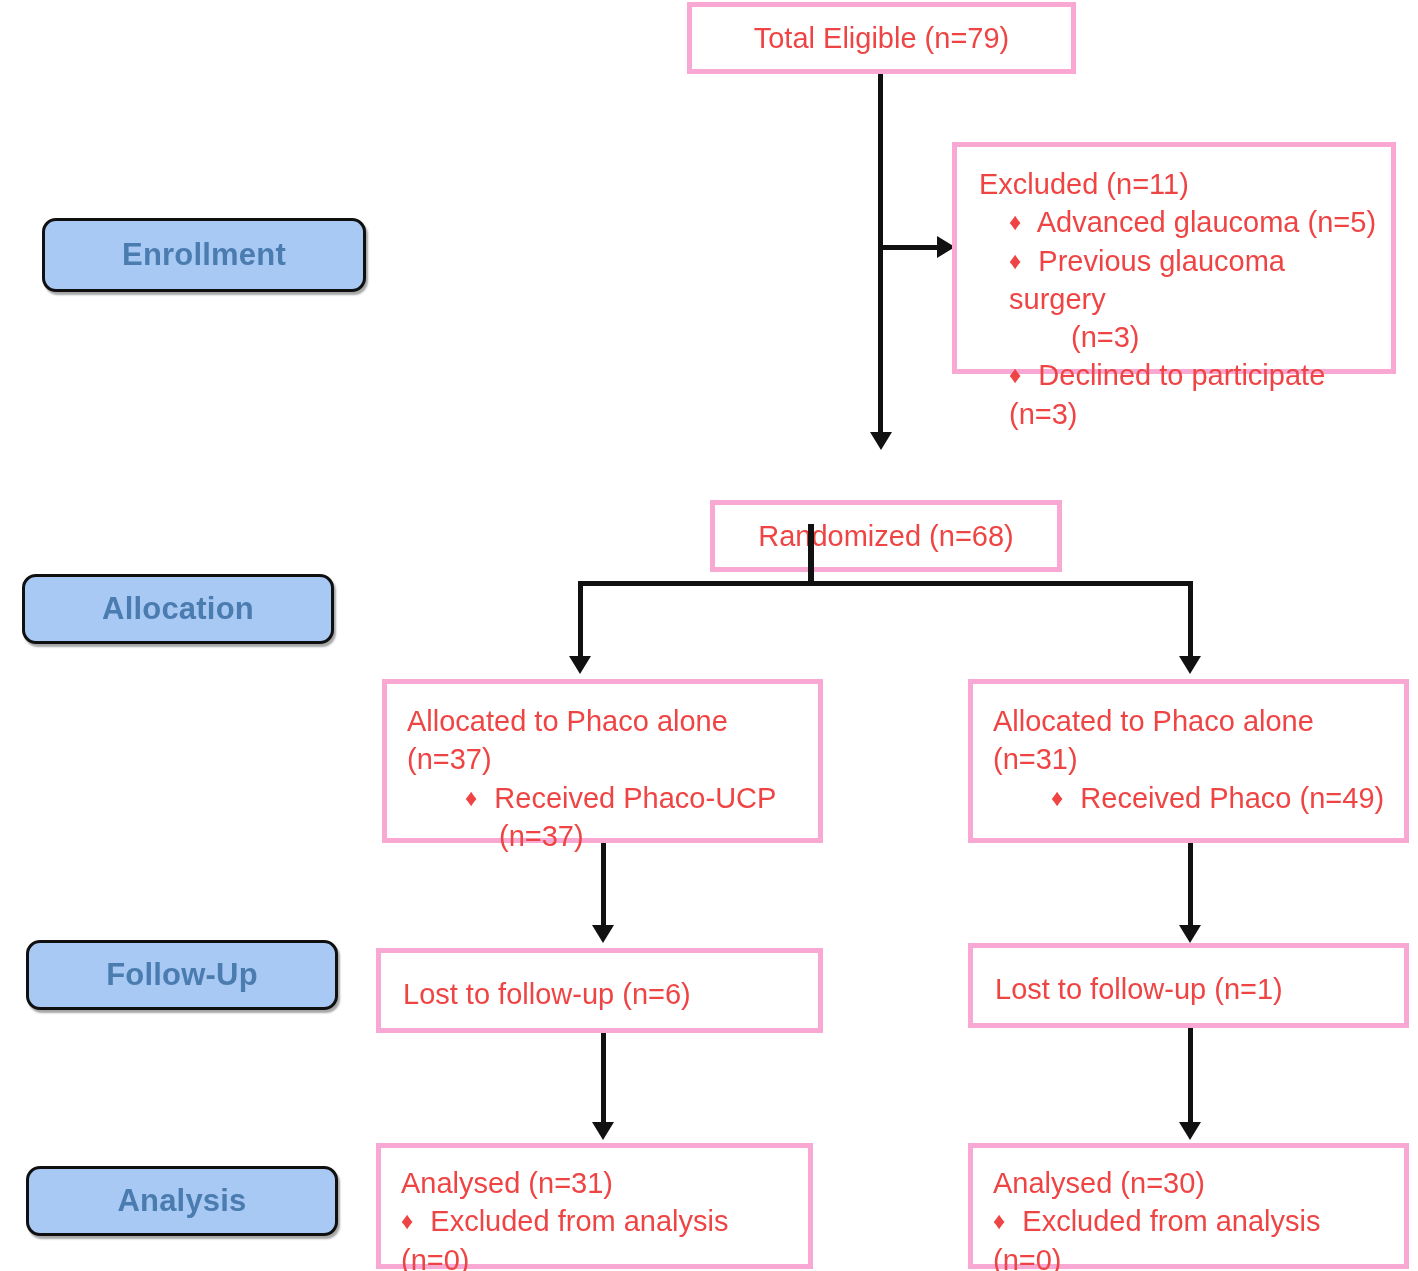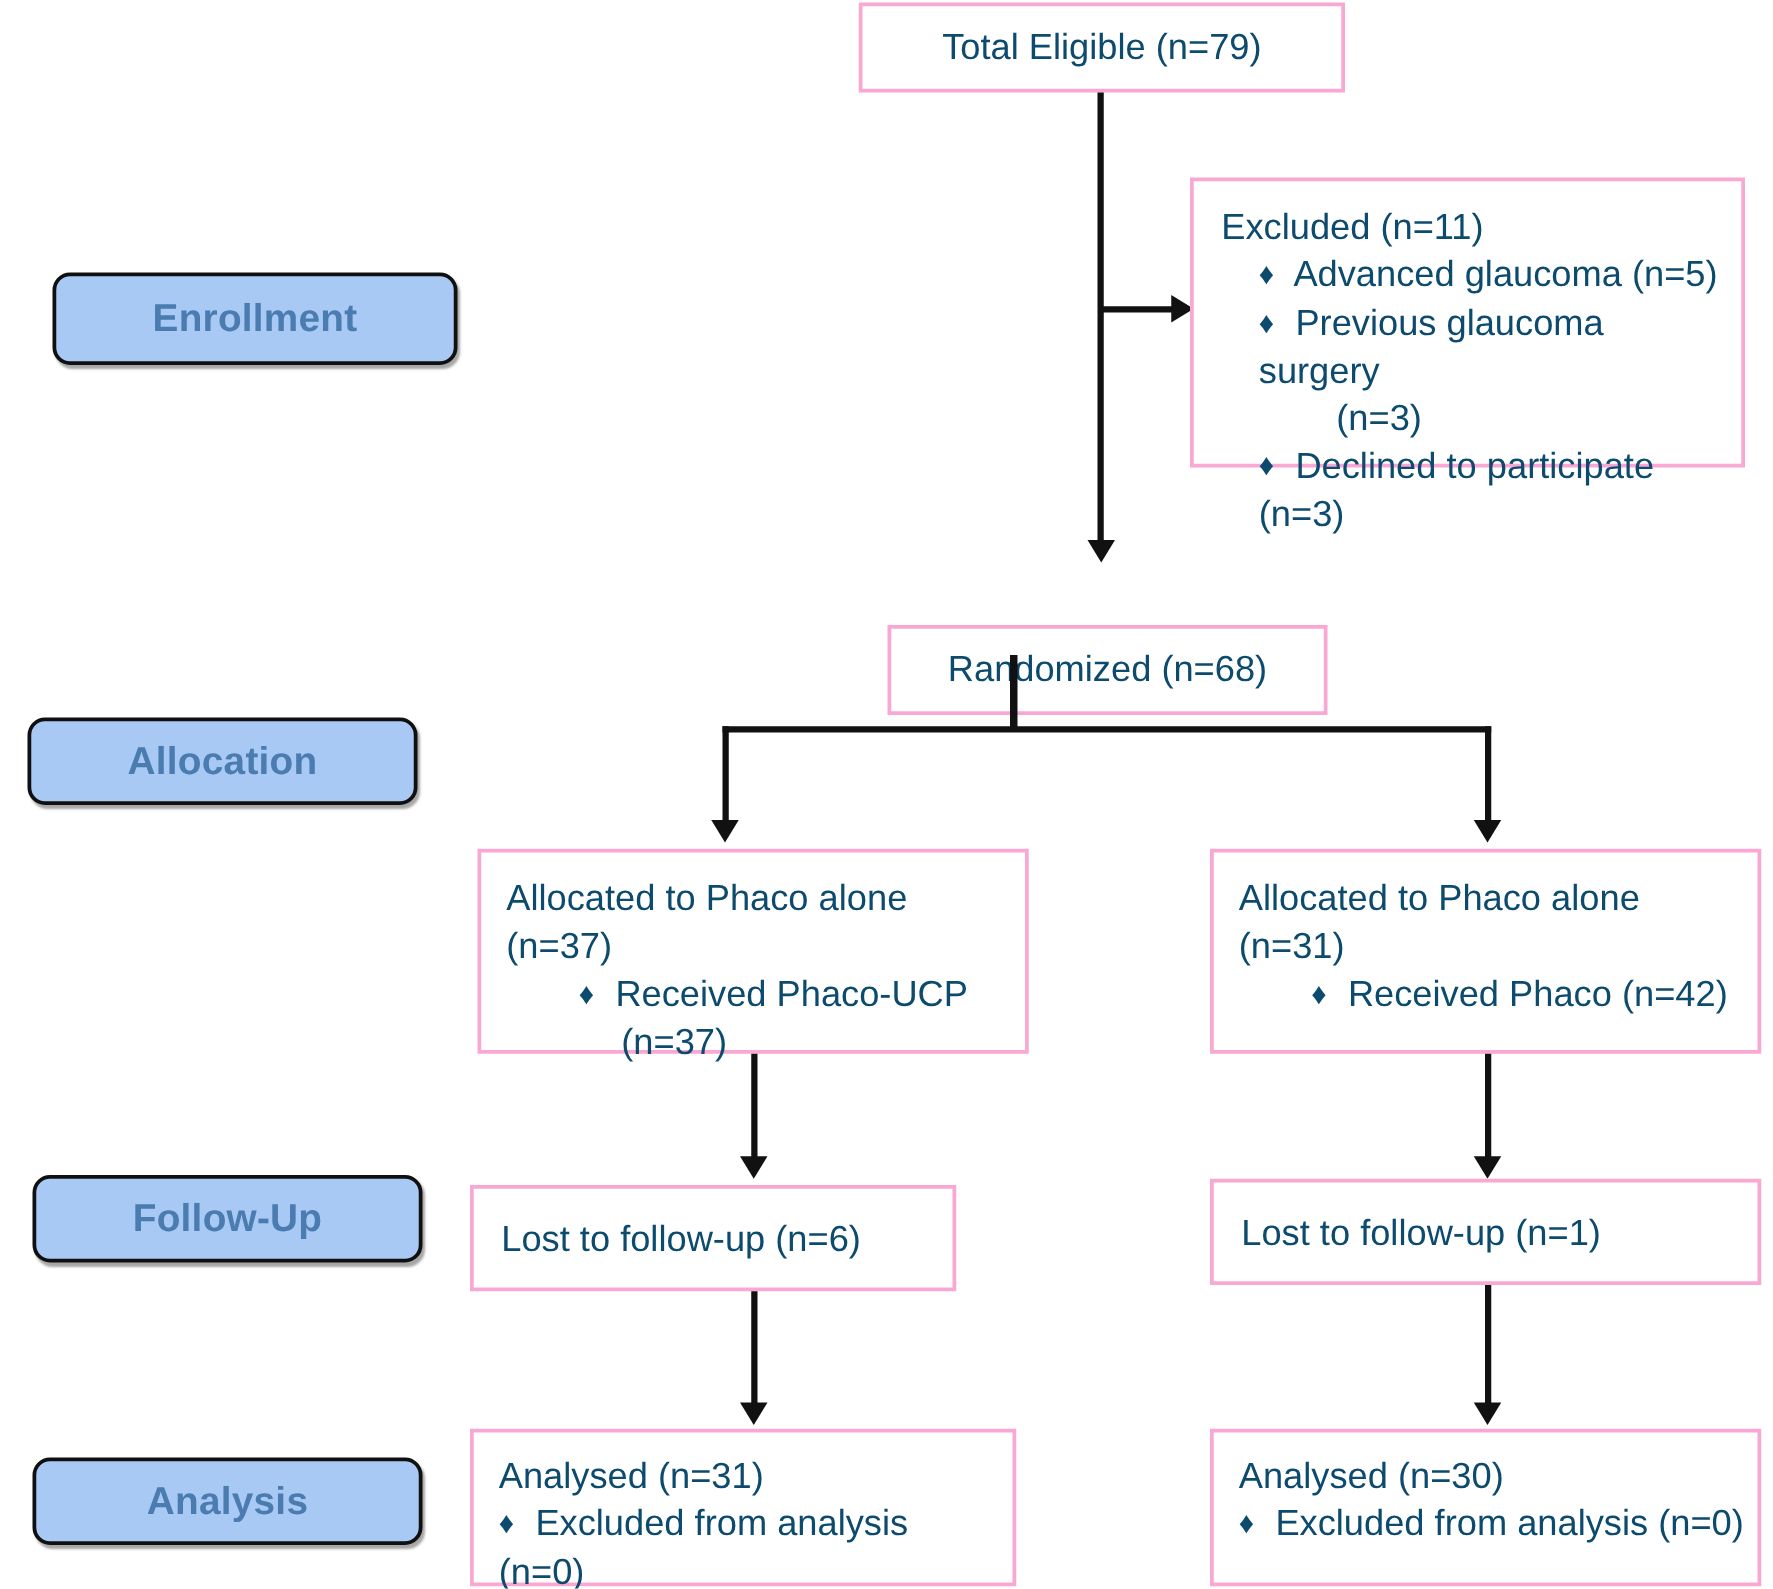--- a/index.html
+++ b/index.html
@@ -31,23 +31,23 @@
     justify-content: center;
     letter-spacing: 0.2px;
     box-shadow: 2px 3px 2px rgba(0,0,0,0.35);
   }
 
   
   .node {
     position: absolute;
     box-sizing: border-box;
     background: #ffffff;
-    border: 3px solid #f9a8d4;
+    border: 5px solid #f9a8d4;
     font-size: 29px;
-    color: #0c4a6e;
+    color: #ef4444;
     line-height: 1.32;
   }
   .node .pad {
     padding: 10px 14px;
   }
   .node.center {
     display: flex;
     align-items: center;
     justify-content: center;
     text-align: center;
@@ -172,33 +172,33 @@
       </ul>
     </div>
   </div>
 
   <div class="node" style="left:968px; top:679px; width:441px; height:164px;">
     <div class="pad" style="padding:18px 10px 0 20px;">
       <ul class="lines">
         <li>Allocated to Phaco alone (n=31)</li>
         <li class="bullet-row indent-2">
           <span class="dia">♦</span>
-          <span>Received Phaco (n=42)</span>
+          <span>Received Phaco (n=49)</span>
         </li>
       </ul>
     </div>
   </div>
 
   <div class="vline" style="left:601px; top:843px; width:5px; height:88px;"></div>
   <div class="arrow-down" style="left:592px; top:925px;"></div>
 
   <div class="vline" style="left:1188px; top:843px; width:5px; height:88px;"></div>
   <div class="arrow-down" style="left:1179px; top:925px;"></div>
 
-  <div class="node" style="left:376px; top:948px; width:389px; height:85px;">
+  <div class="node" style="left:376px; top:948px; width:447px; height:85px;">
     <div class="pad" style="padding:22px 10px 0 22px;">
       <span>Lost to follow-up (n=6)</span>
     </div>
   </div>
 
   <div class="node" style="left:968px; top:943px; width:441px; height:85px;">
     <div class="pad" style="padding:22px 10px 0 22px;">
       <span>Lost to follow-up (n=1)</span>
     </div>
   </div>

